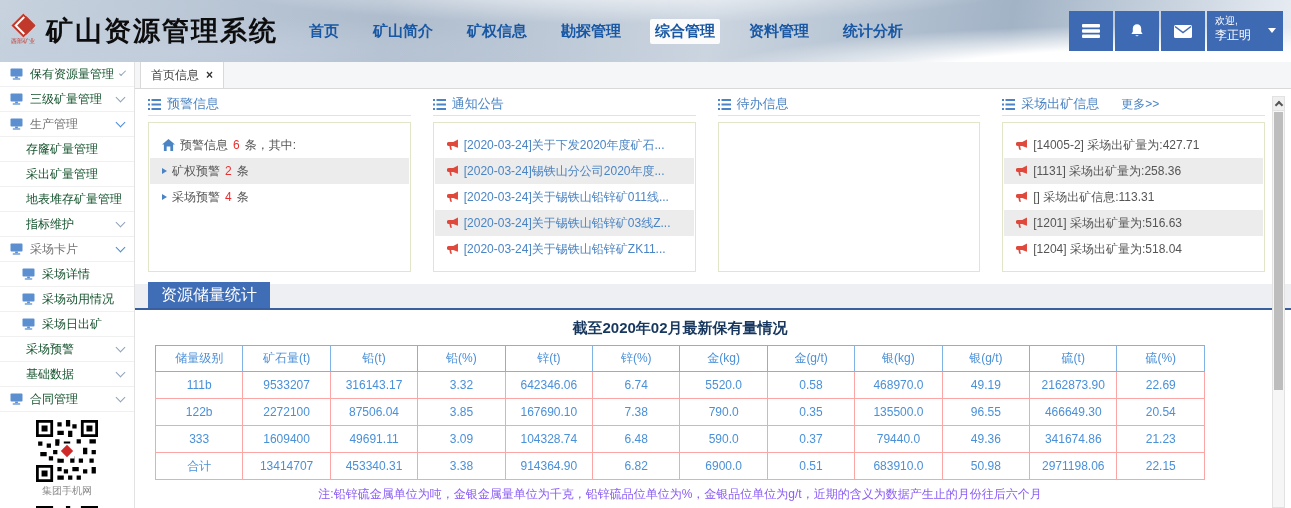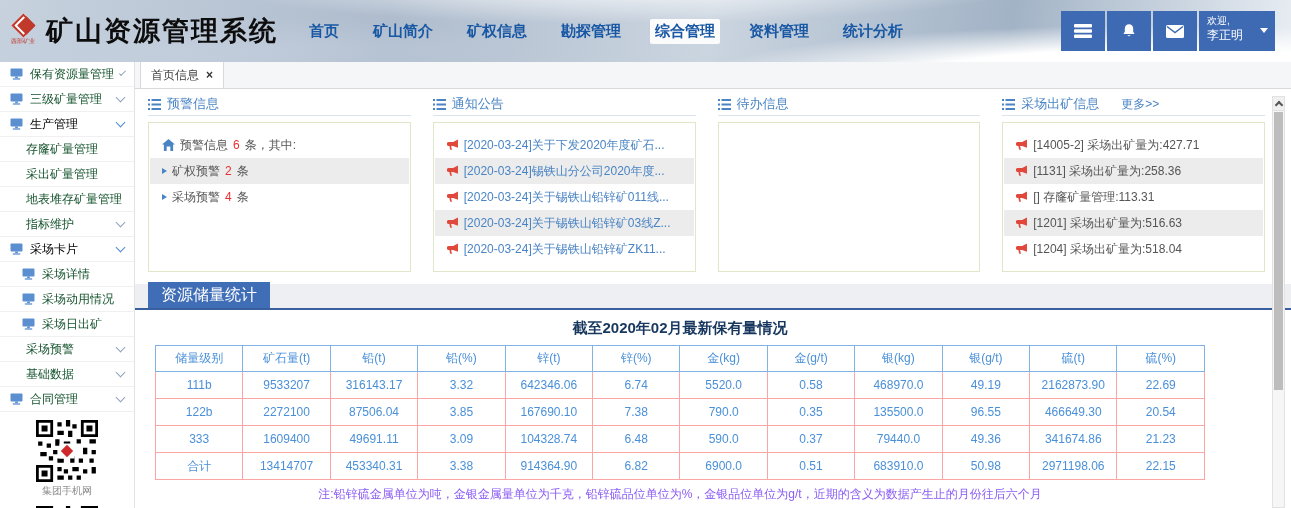--- a/index.html
+++ b/index.html
@@ -17,21 +17,21 @@
   .logo-mark { width:30px; text-align:center; }
   .logo-diamond { width:17px; height:17px; margin:0 auto; background:#c0392b;
     transform:rotate(45deg);
     box-shadow:inset 0 0 0 2px #c0392b, inset 4px -4px 0 0 #fff; }
   .logo-sub { font-size:6px; color:#c0392b; margin-top:3px; white-space:nowrap; }
   .logo-title { font-size:27px; font-weight:bold; color:#0d0d0d; letter-spacing:2px; margin-left:8px; }
   .main-nav { display:flex; align-items:center; gap:24px; margin-left:26px; }
   .nav-item { font-size:15px; font-weight:bold; color:#1857a4; text-decoration:none;
     padding:3px 5px; white-space:nowrap; }
   .nav-item.active { background:#fbfbfb; border-radius:2px; }
-  .header-right { position:absolute; right:16px; top:11px; display:flex; gap:2px; }
+  .header-right { position:absolute; right:8px; top:11px; display:flex; gap:2px; }
   .hbtn { width:44px; height:40px; background:#3e6ab3; display:flex; align-items:center;
     justify-content:center; cursor:pointer; }
   .user-box { width:76px; height:40px; background:#3e6ab3; color:#fff; padding:4px 8px;
     cursor:pointer; position:relative; }
   .u1 { font-size:10px; line-height:12px; }
   .u2 { font-size:12px; line-height:16px; }
   .caret-down { position:absolute; right:7px; top:17px; width:0; height:0;
     border-left:4px solid transparent; border-right:4px solid transparent;
     border-top:5px solid #fff; }
 
@@ -43,21 +43,21 @@
   .side-item { height:25px; display:flex; align-items:center; gap:7px; padding:0 10px;
     font-size:12px; color:#14532d; border-bottom:1px solid #f0f0f0; cursor:pointer; white-space:nowrap; }
   .side-item .mon { display:none; flex:0 0 auto; }
   .side-item.top .mon, .side-item.has-icon .mon { display:flex; }
   .side-item .chev { display:none; margin-left:auto; width:7px; height:7px;
     border-right:1.6px solid #8fa3bb; border-bottom:1.6px solid #8fa3bb;
     transform:rotate(45deg); margin-top:-3px; }
   .side-item.top .chev, .side-item.has-chev .chev { display:block; }
   .side-item.sub { padding-left:26px; }
   .side-item.has-icon { padding-left:22px; }
-  .side-item.active { color:#000000; }
+  .side-item.active { color:#737373; }
   .side-item.active .chev { border-color:#4b8bd4; }
   .qr-wrap { text-align:center; padding-top:8px; }
   .qr { width:62px; height:62px; display:block; margin:0 auto; }
   .qr-caption { font-size:10px; color:#8a8a8a; margin:2px 0 8px; }
 
   
   .main { position:relative; flex:1; background:#fff; overflow:hidden; }
   .tabbar { height:27px; background:#f5f6f7; border-bottom:1px solid #d9d9d9;
     display:flex; align-items:flex-end; }
   .page-tab { height:27px; margin-left:5px; background:#fff; border:1px solid #d9d9d9;
@@ -438,21 +438,21 @@
             <div class="p-item">
             <svg width="12" height="12" viewBox="0 0 14 14">
               <path fill="#e0483b" d="M12.8.6v9.6L7.2 8.2H4.8l.9 4.5-2.1-.4-.8-4.1H2.1a2.3 2.3 0 0 1 0-4.6h5.1z"></path>
             </svg>
             <span class="mine-text">[1131] 采场出矿量为:258.36</span>
           </div>
             <div class="p-item">
             <svg width="12" height="12" viewBox="0 0 14 14">
               <path fill="#e0483b" d="M12.8.6v9.6L7.2 8.2H4.8l.9 4.5-2.1-.4-.8-4.1H2.1a2.3 2.3 0 0 1 0-4.6h5.1z"></path>
             </svg>
-            <span class="mine-text">[] 存窿矿量管理:113.31</span>
+            <span class="mine-text">[] 采场出矿信息:113.31</span>
           </div>
             <div class="p-item">
             <svg width="12" height="12" viewBox="0 0 14 14">
               <path fill="#e0483b" d="M12.8.6v9.6L7.2 8.2H4.8l.9 4.5-2.1-.4-.8-4.1H2.1a2.3 2.3 0 0 1 0-4.6h5.1z"></path>
             </svg>
             <span class="mine-text">[1201] 采场出矿量为:516.63</span>
           </div>
             <div class="p-item">
             <svg width="12" height="12" viewBox="0 0 14 14">
               <path fill="#e0483b" d="M12.8.6v9.6L7.2 8.2H4.8l.9 4.5-2.1-.4-.8-4.1H2.1a2.3 2.3 0 0 1 0-4.6h5.1z"></path>

